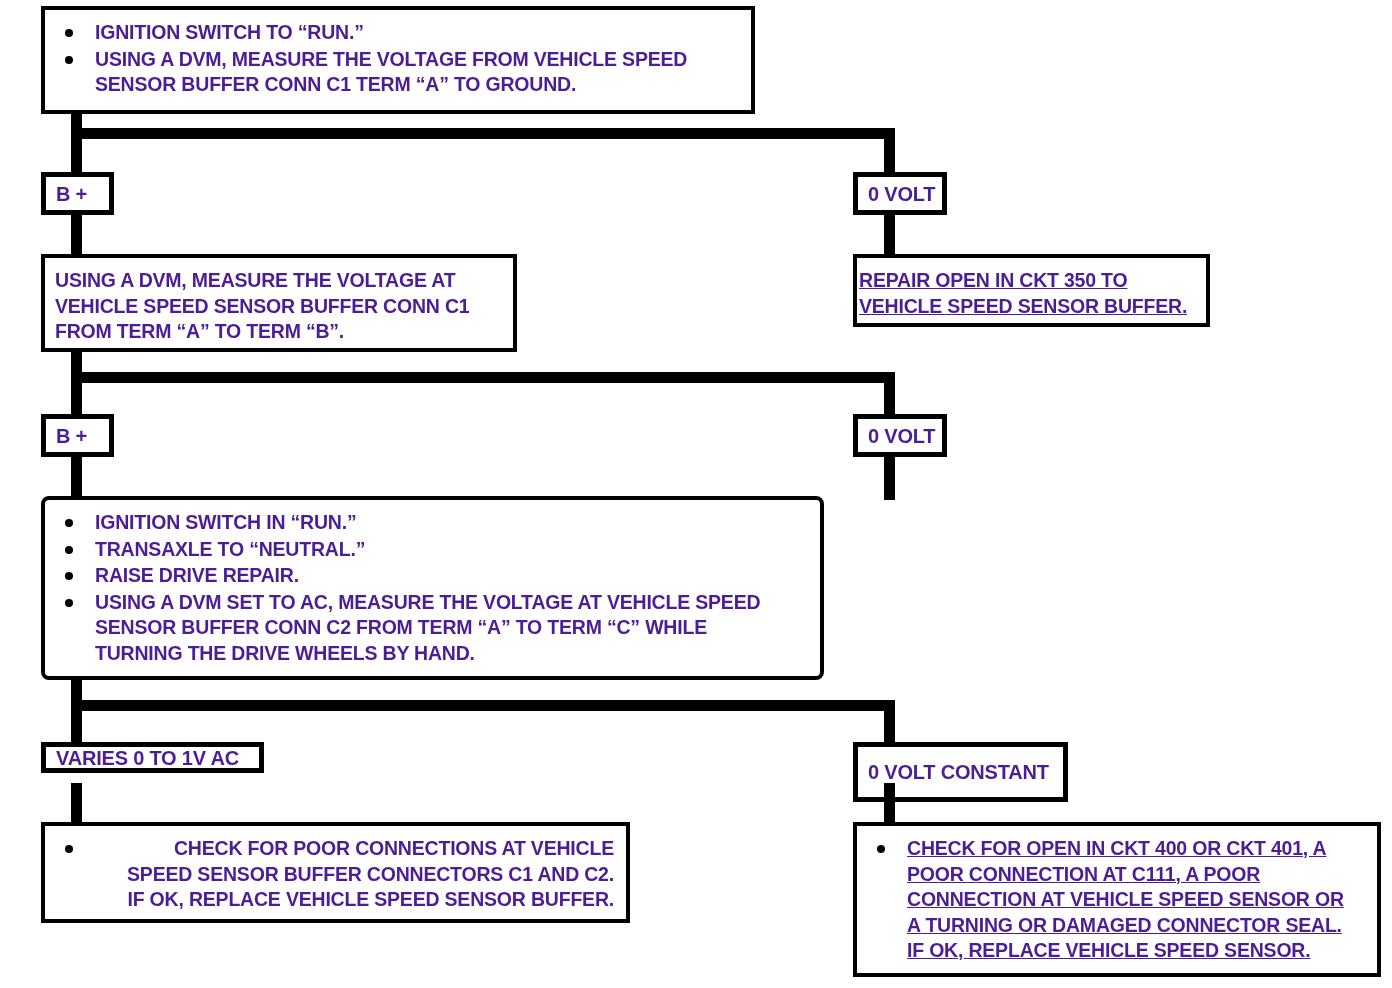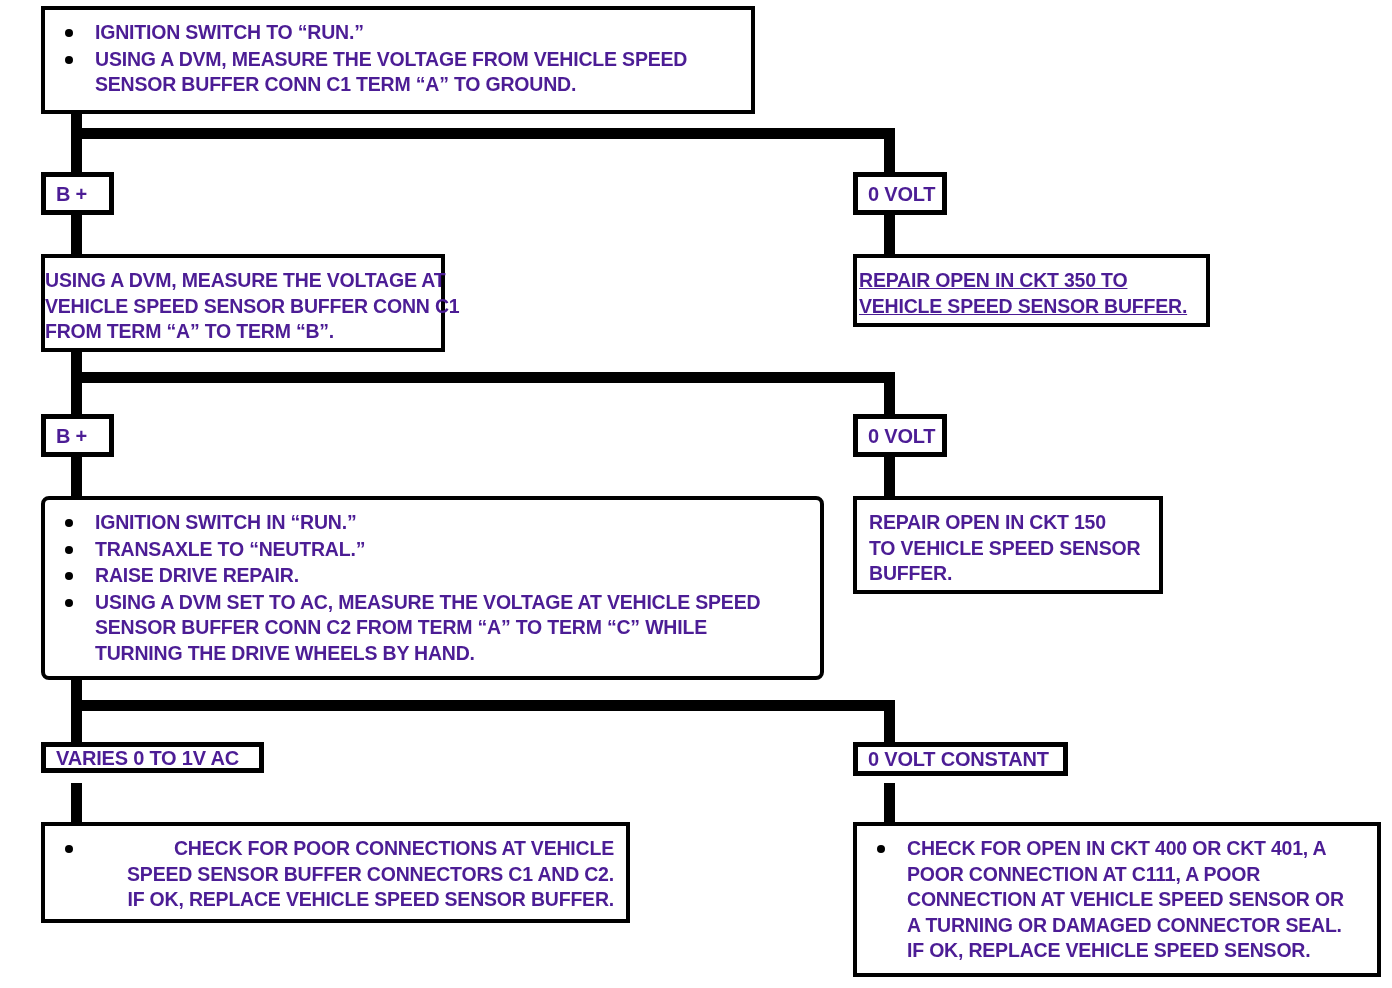--- a/index.html
+++ b/index.html
@@ -94,21 +94,21 @@
   <div class="box label-box" style="left:41px; top:172px; width:73px; height:43px;">
     <span>B +</span>
   </div>
   <div class="box label-box" style="left:853px; top:172px; width:94px; height:43px;">
     <span>0 VOLT</span>
   </div>
 
   <div class="conn vline" style="left:71px; top:213px; width:11px; height:44px;"></div>
   <div class="conn vline" style="left:884px; top:213px; width:11px; height:44px;"></div>
 
-  <div class="box step-box" style="left:41px; top:254px; width:404px; height:98px; padding-left:0;">
+  <div class="box step-box" style="left:41px; top:254px; width:476px; height:98px; padding-left:10px;">
     <div class="plain-lines">
       <div>USING A DVM, MEASURE THE VOLTAGE AT</div>
       <div>VEHICLE SPEED SENSOR BUFFER CONN C1</div>
       <div>FROM TERM “A” TO TERM “B”.</div>
     </div>
   </div>
 
   <div class="box step-box" style="left:853px; top:254px; width:357px; height:73px; padding-left:2px;text-decoration:underline;">
     <div class="plain-lines">
       <div>REPAIR OPEN IN CKT 350 TO</div>
@@ -142,53 +142,46 @@
         <div class="wrap-line">RAISE DRIVE REPAIR.</div>
       </li>
       <li>
         <div class="wrap-line">USING A DVM SET TO AC, MEASURE THE VOLTAGE AT VEHICLE SPEED</div>
         <div class="wrap-line">SENSOR BUFFER CONN C2 FROM TERM “A” TO TERM “C” WHILE</div>
         <div class="wrap-line">TURNING THE DRIVE WHEELS BY HAND.</div>
       </li>
     </ul>
   </div>
 
-  <div class="box step-box" style="left:853px; top:496px; width:310px; height:98px; padding-left:12px;">
-    <div class="plain-lines">
-      <div>REPAIR OPEN IN CKT 150</div>
-      <div>TO VEHICLE SPEED SENSOR</div>
-      <div>BUFFER.</div>
-    </div>
-  </div>
 
   <div class="conn vline" style="left:71px; top:678px; width:11px; height:66px;"></div>
   <div class="conn hline" style="left:71px; top:700px; width:824px; height:11px;"></div>
   <div class="conn vline" style="left:884px; top:700px; width:11px; height:44px;"></div>
 
   <div class="box label-box" style="left:41px; top:742px; width:223px; height:31px;">
     <span>VARIES 0 TO 1V AC</span>
   </div>
-  <div class="box label-box" style="left:853px; top:742px; width:215px; height:34px;">
+  <div class="box label-box" style="left:853px; top:742px; width:215px; height:60px;">
     <span>0 VOLT CONSTANT</span>
   </div>
 
   <div class="conn vline" style="left:71px; top:783px; width:11px; height:42px;"></div>
   <div class="conn vline" style="left:884px; top:783px; width:11px; height:42px;"></div>
 
   <div class="box step-box" style="left:41px; top:822px; width:589px; height:101px;text-align:right;">
     <ul class="bullets">
       <li>
         <div class="wrap-line">CHECK FOR POOR CONNECTIONS AT VEHICLE</div>
         <div class="wrap-line">SPEED SENSOR BUFFER CONNECTORS C1 AND C2.</div>
         <div class="wrap-line">IF OK, REPLACE VEHICLE SPEED SENSOR BUFFER.</div>
       </li>
     </ul>
   </div>
 
-  <div class="box step-box" style="left:853px; top:822px; width:528px; height:155px;">
+  <div class="box step-box" style="left:853px; top:822px; width:528px; height:155px;text-decoration:underline;">
     <ul class="bullets">
       <li>
         <div class="wrap-line">CHECK FOR OPEN IN CKT 400 OR CKT 401, A</div>
         <div class="wrap-line">POOR CONNECTION AT C111, A POOR</div>
         <div class="wrap-line">CONNECTION AT VEHICLE SPEED SENSOR OR</div>
         <div class="wrap-line">A TURNING OR DAMAGED CONNECTOR SEAL.</div>
         <div class="wrap-line">IF OK, REPLACE VEHICLE SPEED SENSOR.</div>
       </li>
     </ul>
   </div>

